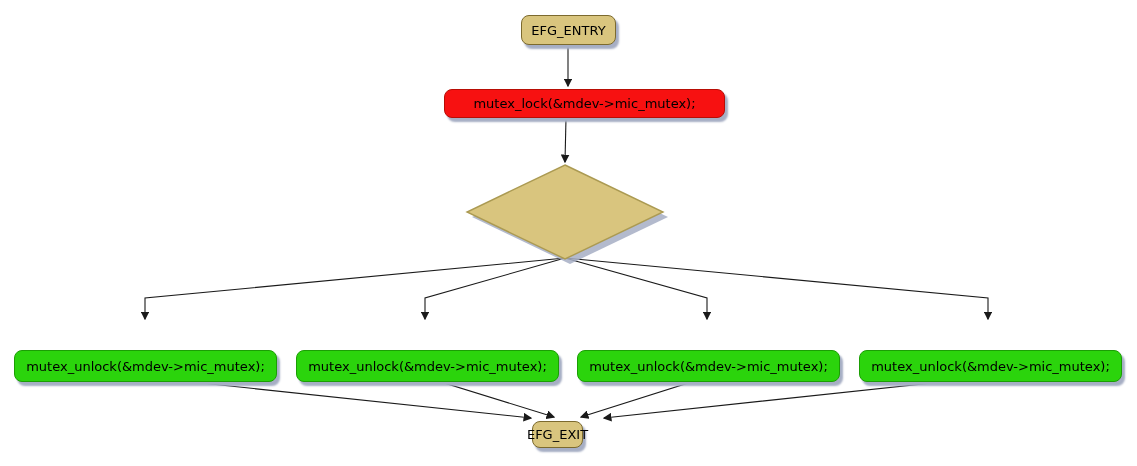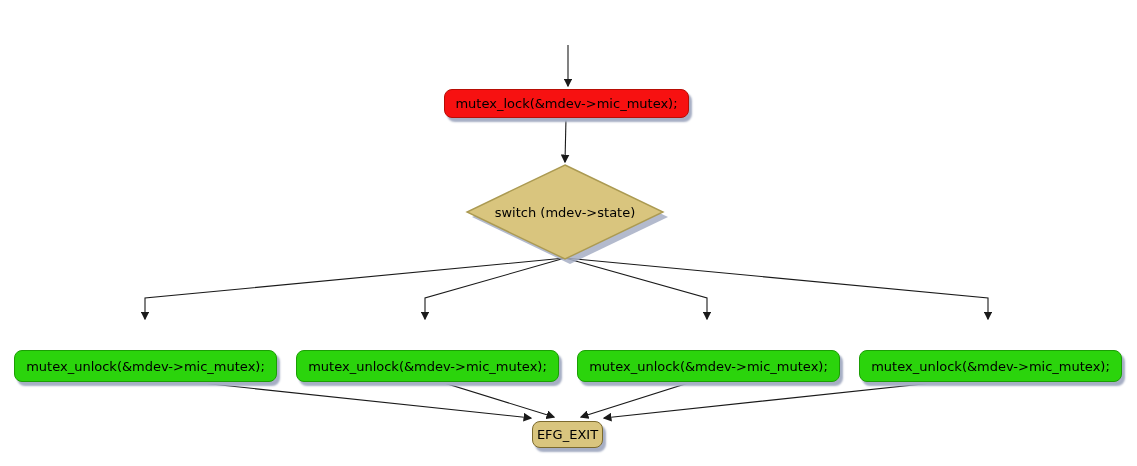--- a/index.html
+++ b/index.html
@@ -70,26 +70,26 @@
     height: 94px;
     display: flex;
     align-items: center;
     justify-content: center;
     font-size: 13px;
     color: #000000;
     white-space: nowrap;
     pointer-events: none;
   }
   #node-entry   { left: 521px; top: 15px;  width: 95px;  height: 30px; }
-  #node-lock    { left: 444px; top: 89px;  width: 245px; height: 29px; }
+  #node-lock    { left: 444px; top: 89px;  width: 281px; height: 29px; }
   #node-unlock-1{ left: 14px;  top: 322px; width: 263px; height: 32px; }
   #node-unlock-2{ left: 296px; top: 322px; width: 263px; height: 32px; }
   #node-unlock-3{ left: 577px; top: 322px; width: 263px; height: 32px; }
   #node-unlock-4{ left: 859px; top: 322px; width: 263px; height: 32px; }
-  #node-exit    { left: 532px; top: 421px; width: 71px;  height: 27px; }
+  #node-exit    { left: 532px; top: 421px; width: 51px;  height: 27px; }
 </style>
 </head>
 <body>
 
 <div class="canvas">
 
   <svg class="edge-layer" viewBox="0 0 1137 466" xmlns="http://www.w3.org/2000/svg">
     <defs>
       <marker id="arrow" viewBox="0 0 10 10" refX="8.5" refY="5" markerWidth="8" markerHeight="8" orient="auto-start-reverse">
         <path d="M 0 0 L 10 5 L 0 10 z" fill="var(--edge, #1a1a1a)"></path>
@@ -108,24 +108,24 @@
     <path class="edge" d="M 425 356 L 425 377 L 554 417" marker-end="url(#arrow)"></path>
     <path class="edge" d="M 707 356 L 707 377 L 581 417" marker-end="url(#arrow)"></path>
     <path class="edge" d="M 988 356 L 988 377 L 604 418" marker-end="url(#arrow)"></path>
 
     <g>
       <polygon class="diamond-shadow" points="570,170 668,217 570,264 472,217"></polygon>
       <polygon class="diamond-shape" points="565,165 663,212 565,259 467,212"></polygon>
     </g>
   </svg>
 
+  <div class="node terminal" id="node-entry">EFG_ENTRY</div>
 
   <div class="node statement-lock" id="node-lock">mutex_lock(&amp;mdev-&gt;mic_mutex);</div>
 
-  <div class="decision-label">switch (mdev-&gt;state)</div>
 
   <div class="node statement-unlock" id="node-unlock-1">mutex_unlock(&amp;mdev-&gt;mic_mutex);</div>
 
   <div class="node statement-unlock" id="node-unlock-2">mutex_unlock(&amp;mdev-&gt;mic_mutex);</div>
 
   <div class="node statement-unlock" id="node-unlock-3">mutex_unlock(&amp;mdev-&gt;mic_mutex);</div>
 
   <div class="node statement-unlock" id="node-unlock-4">mutex_unlock(&amp;mdev-&gt;mic_mutex);</div>
 
   <div class="node terminal" id="node-exit">EFG_EXIT</div>

